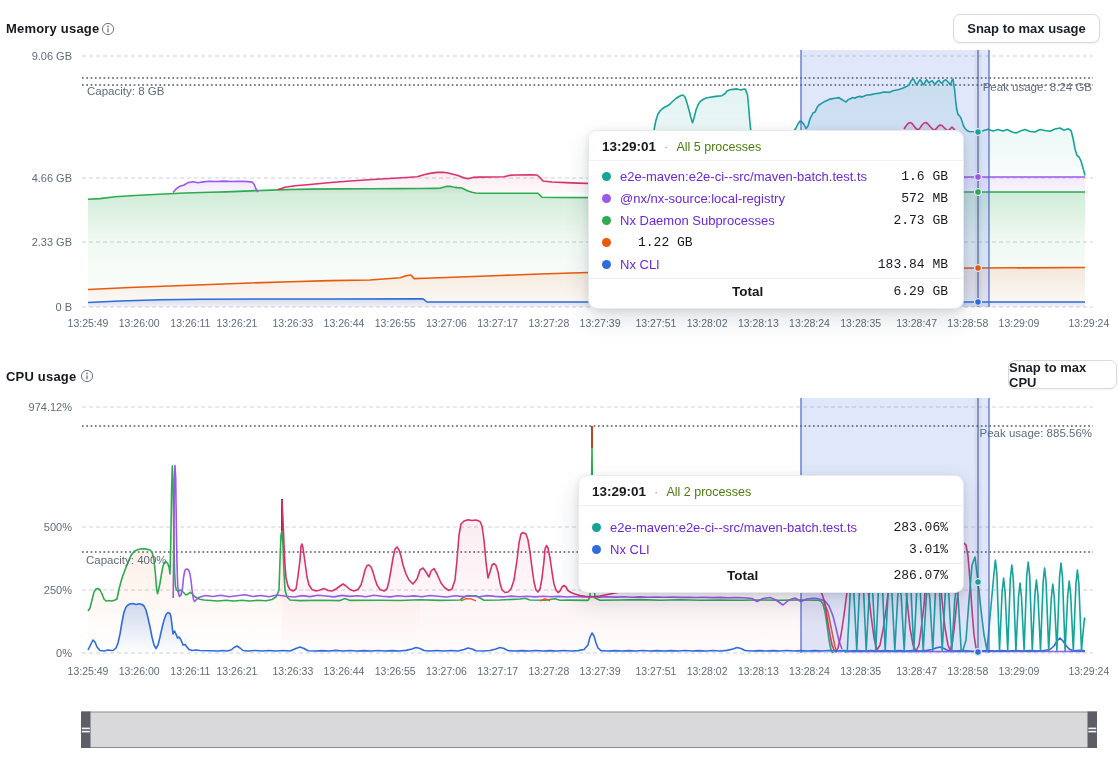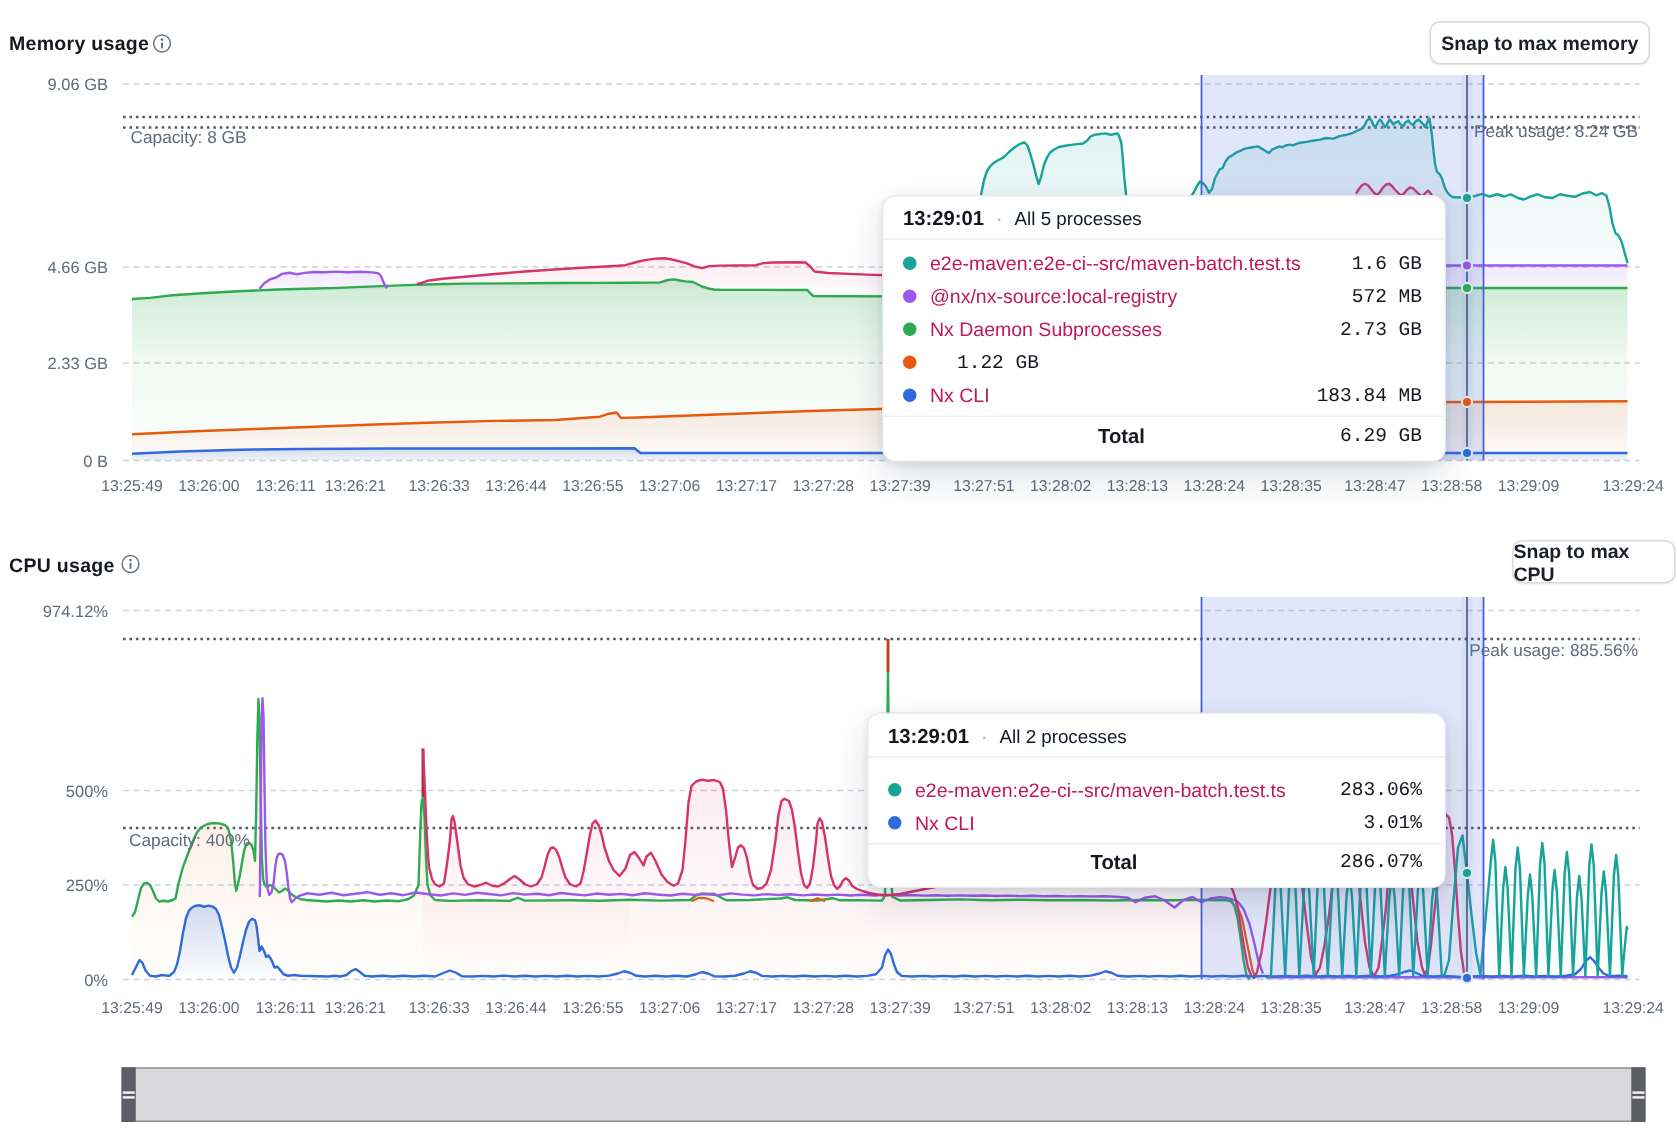--- a/index.html
+++ b/index.html
@@ -3,25 +3,25 @@
 <style>
 * { margin:0; padding:0; box-sizing:border-box; }
 html,body { width:1118px; height:761px; background:#ffffff; font-family:"Liberation Sans", sans-serif; overflow:hidden; }
 .page { position:relative; width:1118px; height:761px; }
 .title { position:absolute; font-size:13px; font-weight:700; color:#15181e; letter-spacing:0.2px; }
 .btn { position:absolute; background:#fff; border:1px solid #d6d9de; border-radius:7px; box-shadow:0 1px 2px rgba(16,24,40,0.05); font-size:13px; font-weight:700; color:#1a1f28; display:flex; align-items:center; justify-content:center; }
 .ttip { position:absolute; background:#fff; border:1px solid #e8eaee; border-radius:9px; box-shadow:0 10px 24px rgba(30,40,70,0.14), 0 2px 6px rgba(30,40,70,0.10); z-index:5; }
 .thead { padding:7px 15px 5px 13px; line-height:16px; border-bottom:1px solid #eef0f3; }
 .ttime { font-size:13.5px; font-weight:700; color:#15181e; }
 .tsep { color:#98a1ae; margin:0 8px; font-size:13px; }
-.tsub { color:#0f172a; font-size:12.5px; }
+.tsub { color:#4d7c0f; font-size:12.5px; }
 .tbody { padding:8px 15px 2px 13px; border-bottom:1px solid #eef0f3; }
 .trow { display:flex; align-items:center; height:22px; }
 .dot { width:9px; height:9px; border-radius:50%; flex:none; margin-right:9px; }
-.tlab { font-size:13px; color:#be185d; flex:1 1 auto; white-space:nowrap; }
+.tlab { font-size:13px; color:#6d28d9; flex:1 1 auto; white-space:nowrap; }
 .tval { font-family:"Liberation Mono", monospace; font-size:13px; color:#15181e; margin-left:18px; }
 .ttotal { display:flex; align-items:center; padding:5px 15px 8px 13px; line-height:16px;text-align:center; }
 .tlab2 { font-size:13.5px; font-weight:700; color:#15181e; flex:1 1 auto; }
 .tval2 { font-family:"Liberation Mono", monospace; font-size:13px; font-weight:400; color:#15181e; }
 </style></head>
 <body>
 <div class="page">
 <svg width="1118" height="761" viewBox="0 0 1118 761" style="position:absolute;left:0;top:0">
 <defs>
 <linearGradient id="gGreenM" x1="0" y1="0" x2="0" y2="1">
@@ -198,21 +198,21 @@
 <circle cx="7" cy="7" r="5.6" fill="none" stroke="#6b7682" stroke-width="1"></circle>
 <circle cx="7" cy="4.4" r="0.9" fill="#6b7682"></circle>
 <rect x="6.35" y="6.2" width="1.3" height="4.2" rx="0.6" fill="#6b7682"></rect>
 </svg>
 <div class="title" style="left:6px;top:369px">CPU usage</div>
 <svg style="position:absolute;left:80px;top:369px" width="14" height="14" viewBox="0 0 14 14">
 <circle cx="7" cy="7" r="5.6" fill="none" stroke="#6b7682" stroke-width="1"></circle>
 <circle cx="7" cy="4.4" r="0.9" fill="#6b7682"></circle>
 <rect x="6.35" y="6.2" width="1.3" height="4.2" rx="0.6" fill="#6b7682"></rect>
 </svg>
-<div class="btn" style="left:953px;top:14px;width:147px;height:29px">Snap to max memory</div>
+<div class="btn" style="left:953px;top:14px;width:147px;height:29px">Snap to max usage</div>
 <div class="btn" style="left:1008px;top:360px;width:109px;height:29px">Snap to max CPU</div>
 <div class="ttip" style="left:588px;top:129.5px;width:376px">
 <div class="thead"><span class="ttime">13:29:01</span><span class="tsep">·</span><span class="tsub">All 5 processes</span></div>
 <div class="tbody" style="padding-top:5px">
 <div class="trow">
           <span class="dot" style="background:#17a398"></span>
           <span class="tlab">e2e-maven:e2e-ci--src/maven-batch.test.ts</span>
           <span class="tval">1.6 GB</span>
         </div>
 <div class="trow">

